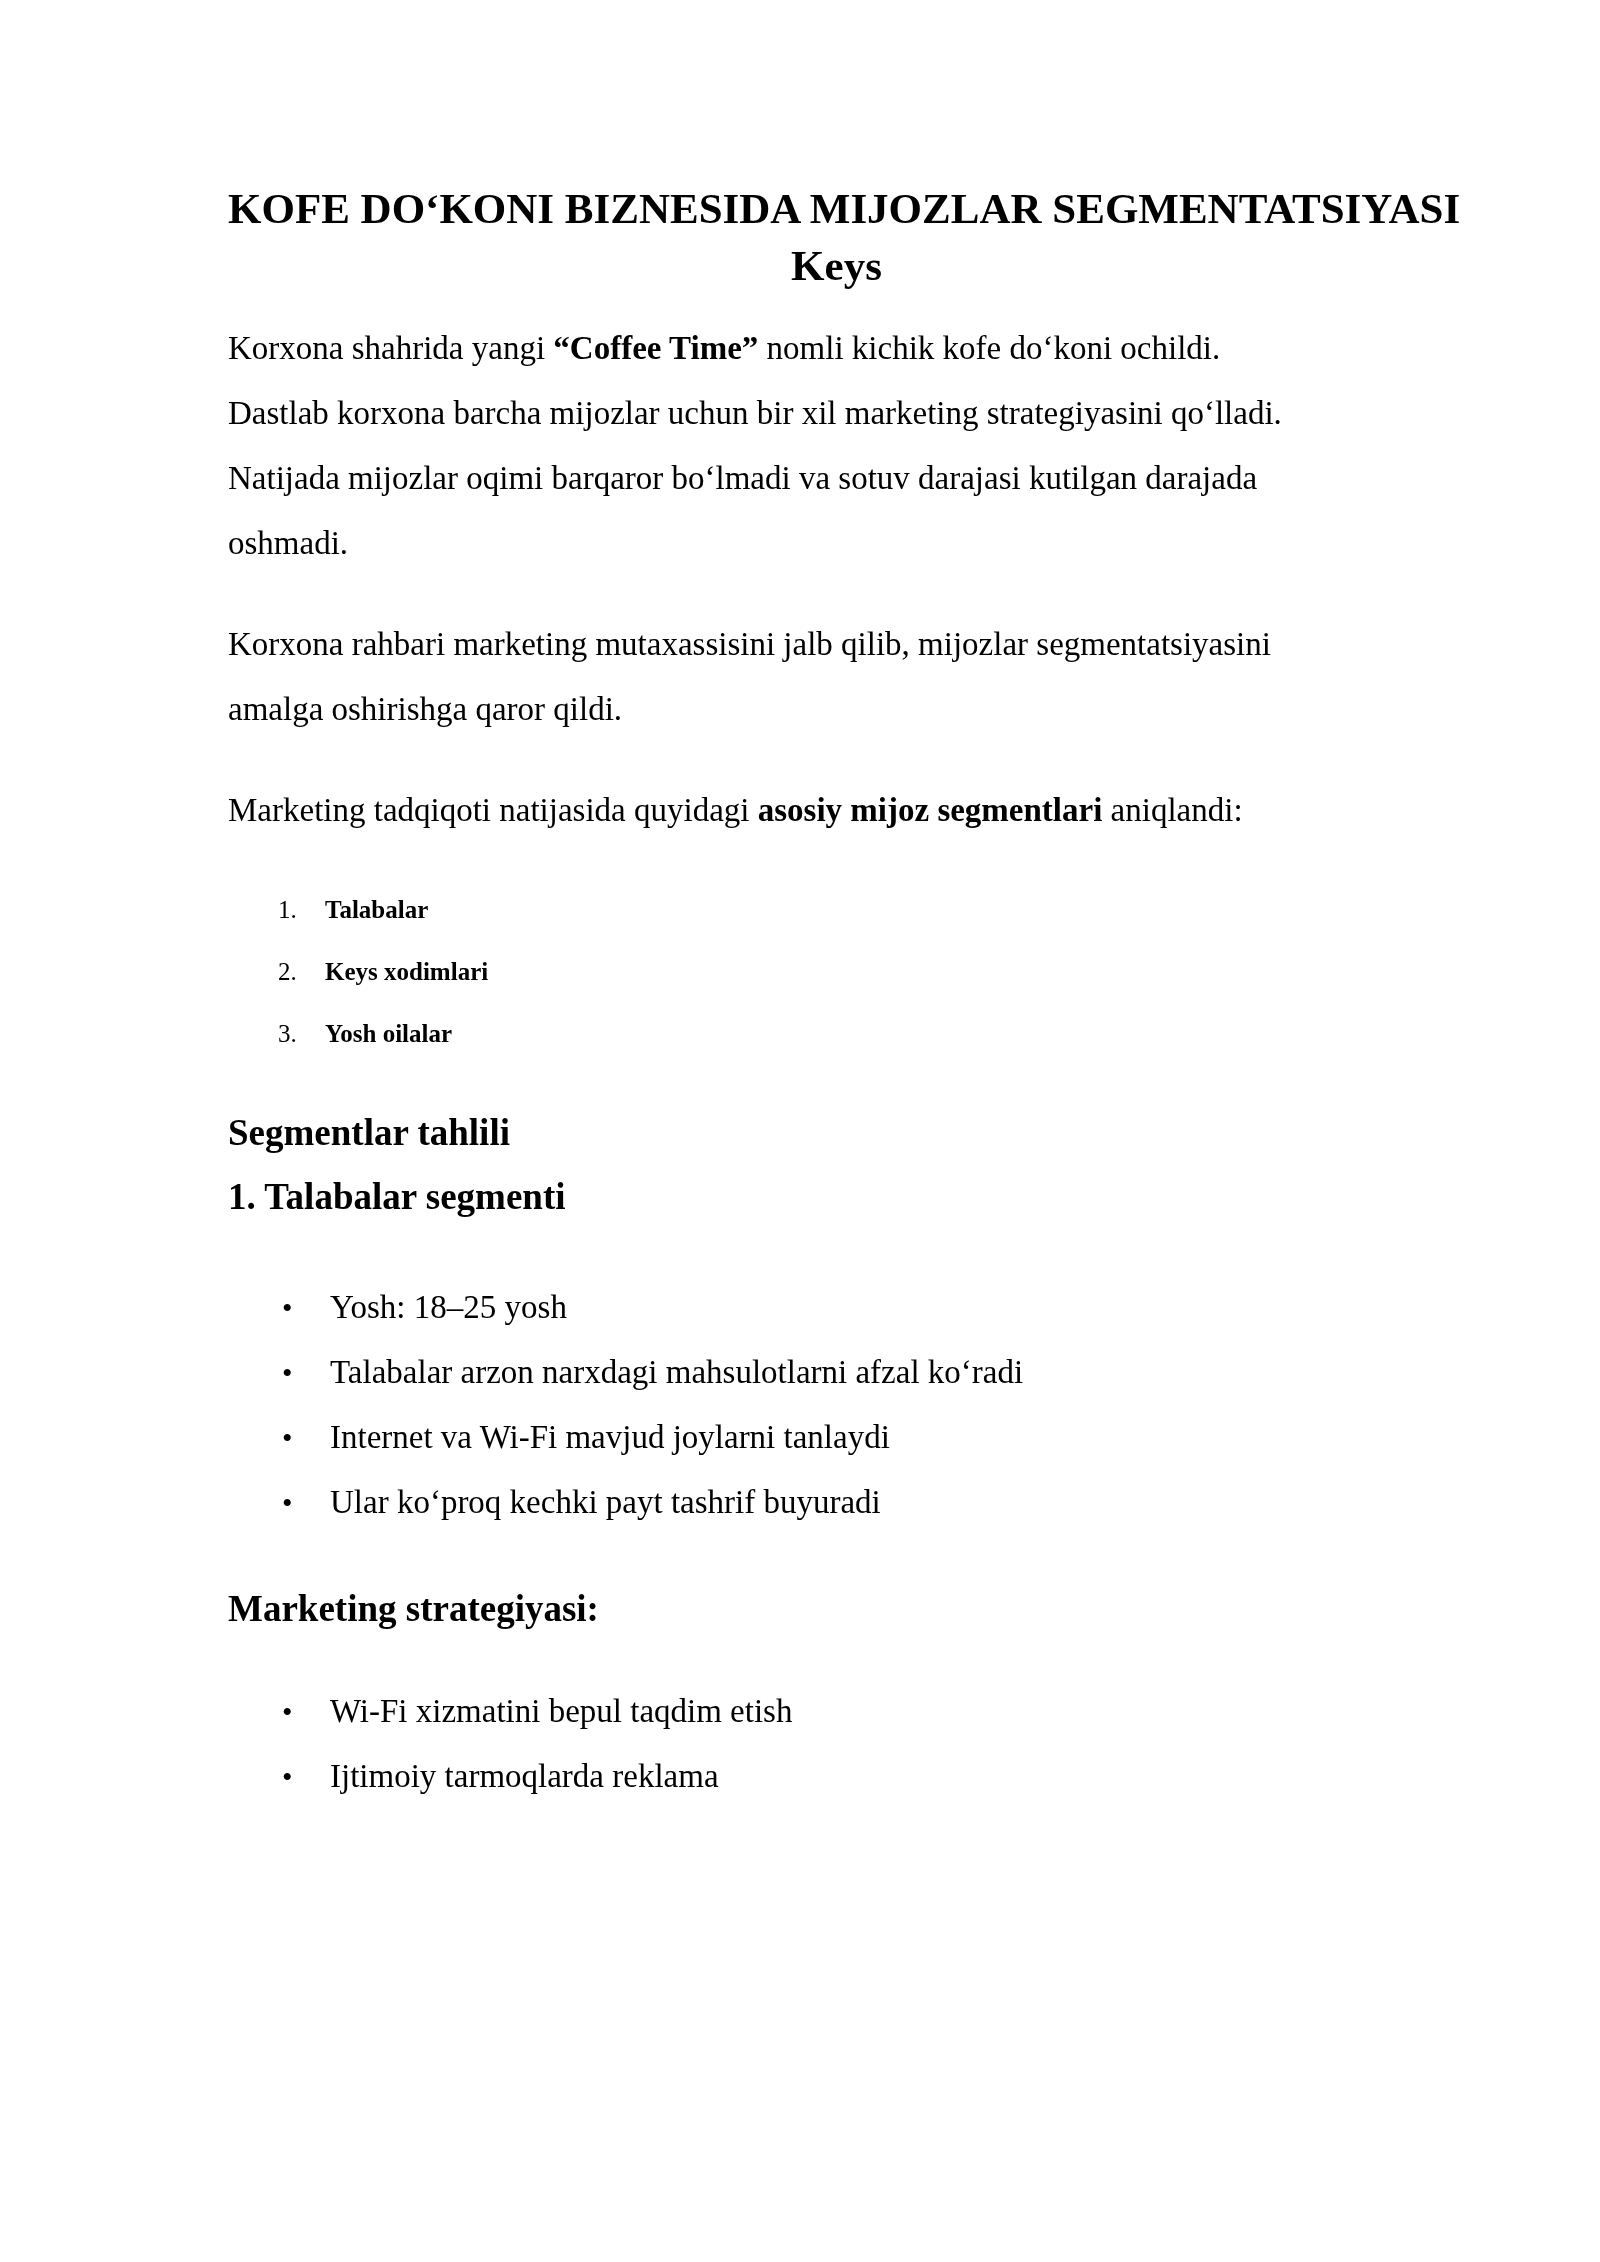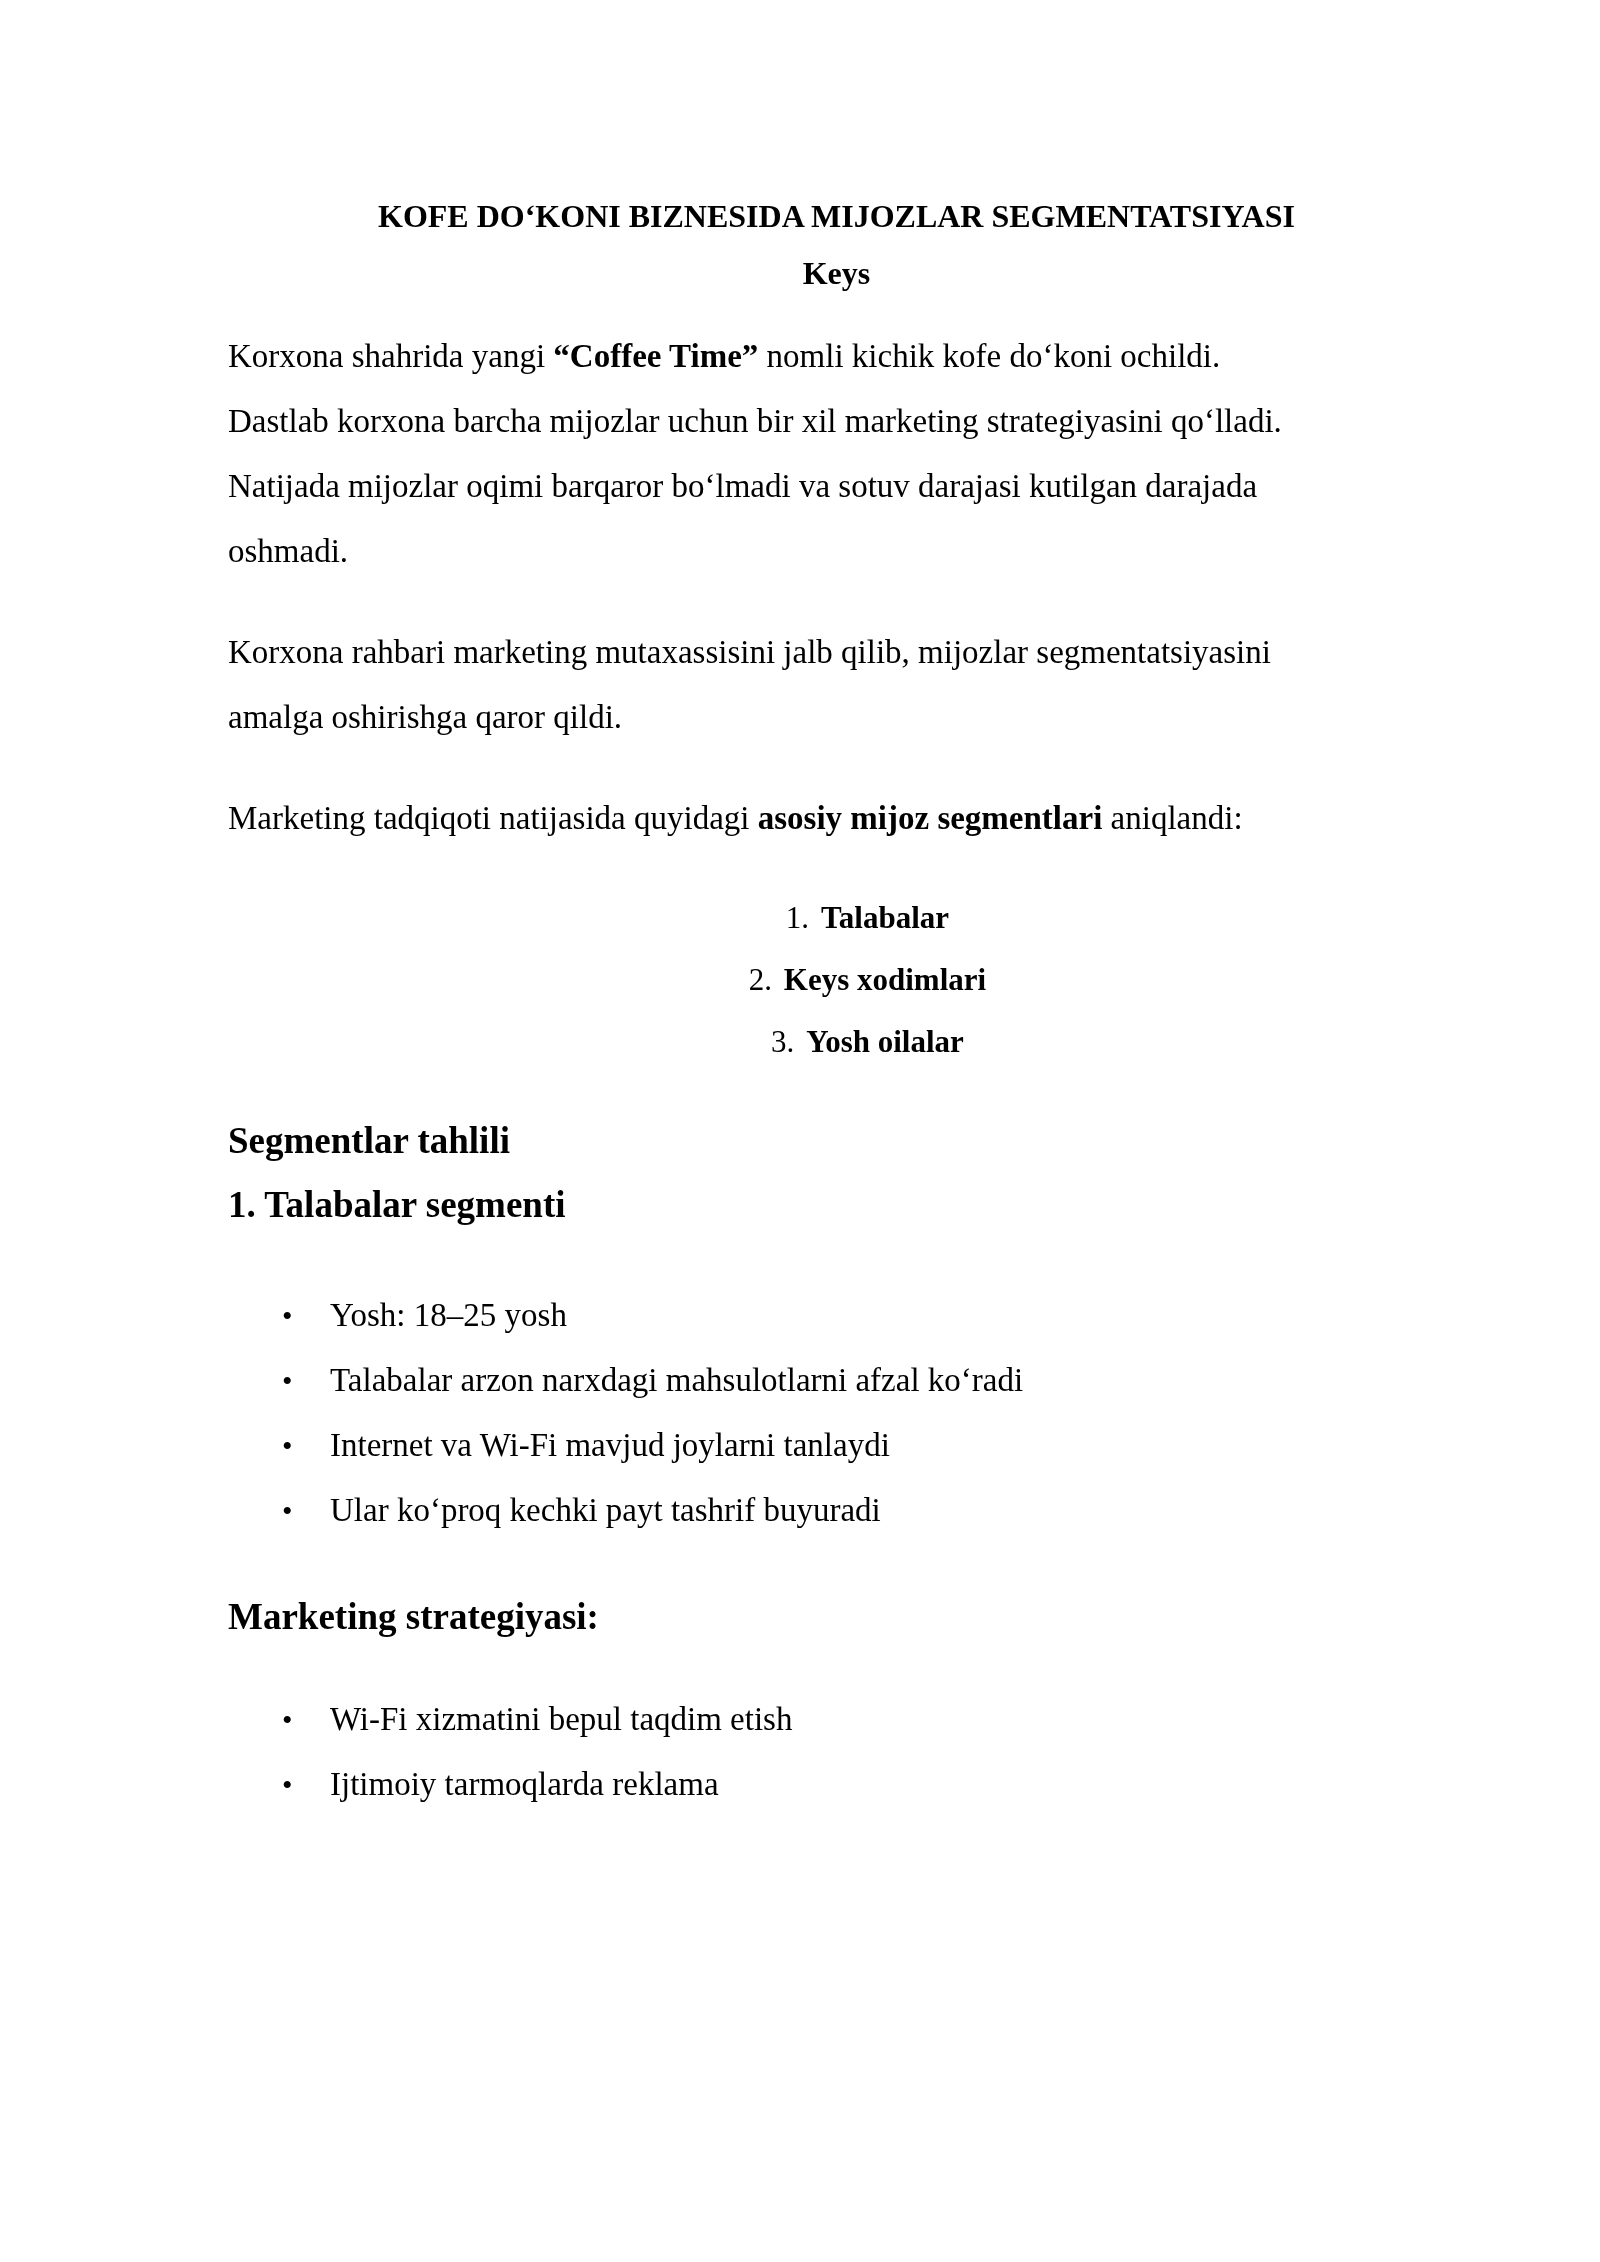--- a/index.html
+++ b/index.html
@@ -15,35 +15,34 @@
     background: #ffffff;
     box-sizing: border-box;
     padding: 172px 155px 0 228px;
     font-family: "Liberation Serif", serif;
     color: #000000;
     overflow: hidden;
   }
   .title-block {
     text-align: center;
     font-weight: bold;
-    font-size: 32px;
+    font-size: 43px;
     line-height: 57px;
-    margin: 16px 0 22px 0;
+    margin: 8px 0 22px 0;
   }
   .para {
     font-size: 33px;
     line-height: 65px;
     margin: 0 0 36px 0;
   }
   .line { white-space: nowrap; }
   .num-list {
-    font-size: 31px;
+    font-size: 25px;
     line-height: 62px;
     margin: 0 0 36px 0;
-    text-align: center;
   }
   .num {
     display: inline-block;
     width: 47px;
     margin-left: 50px;
     font-weight: normal;
   }
   .num-label { font-weight: bold; }
   .heading-center {
     text-align: left;

